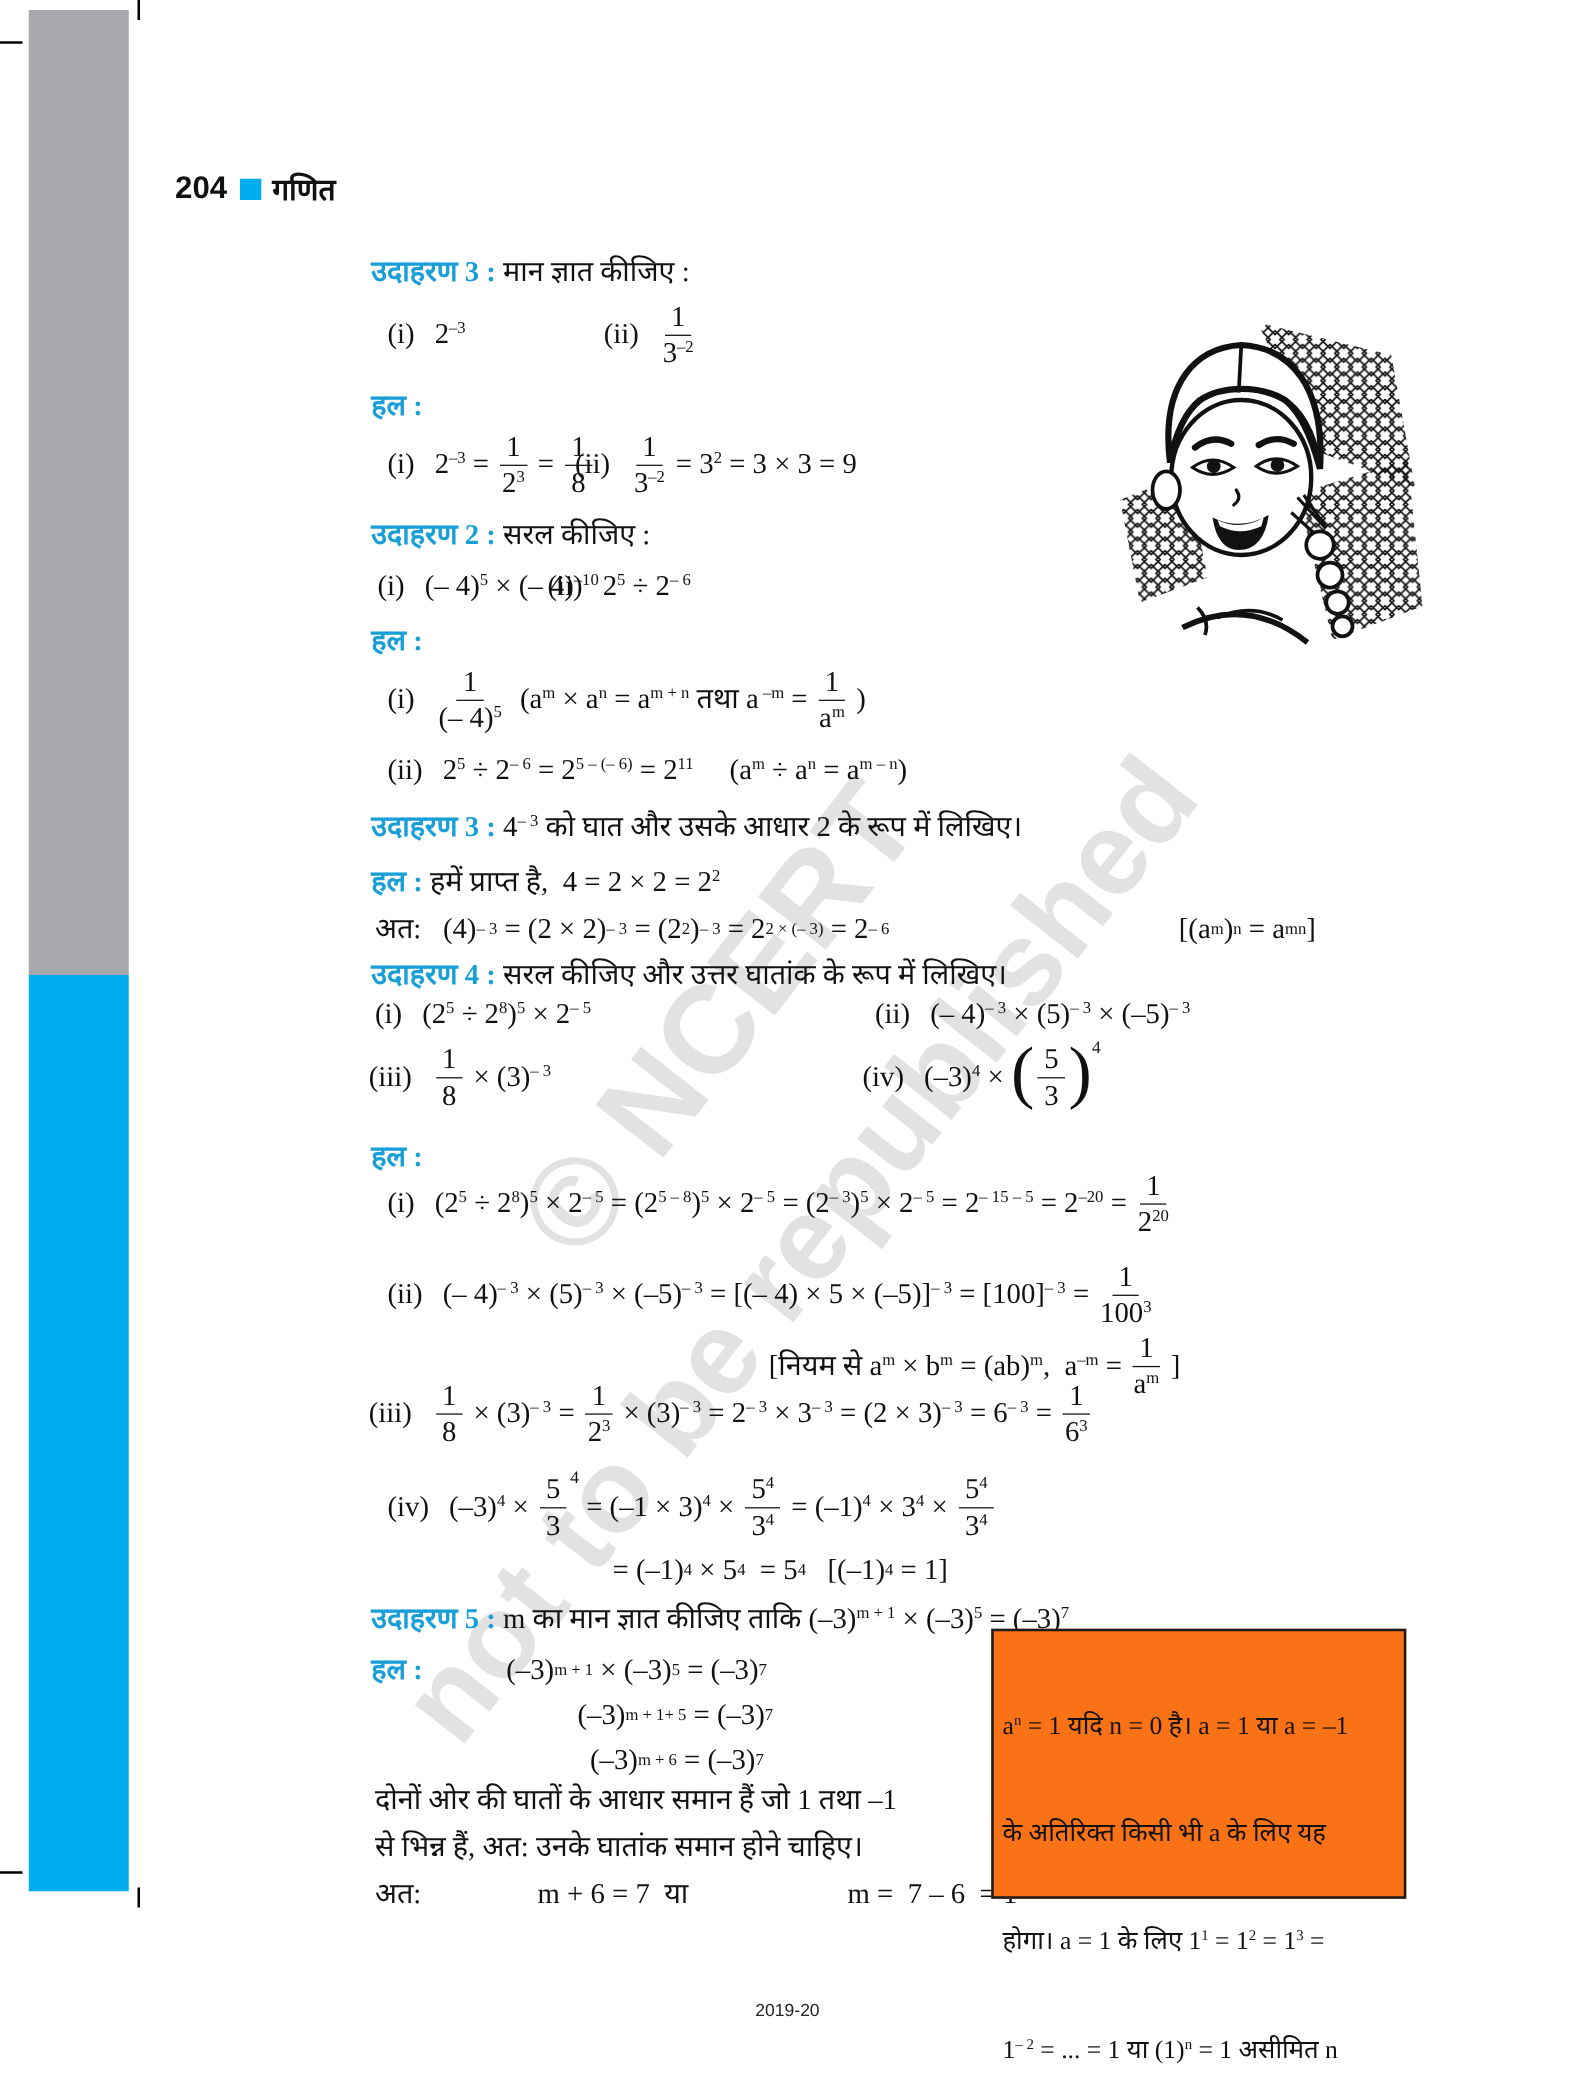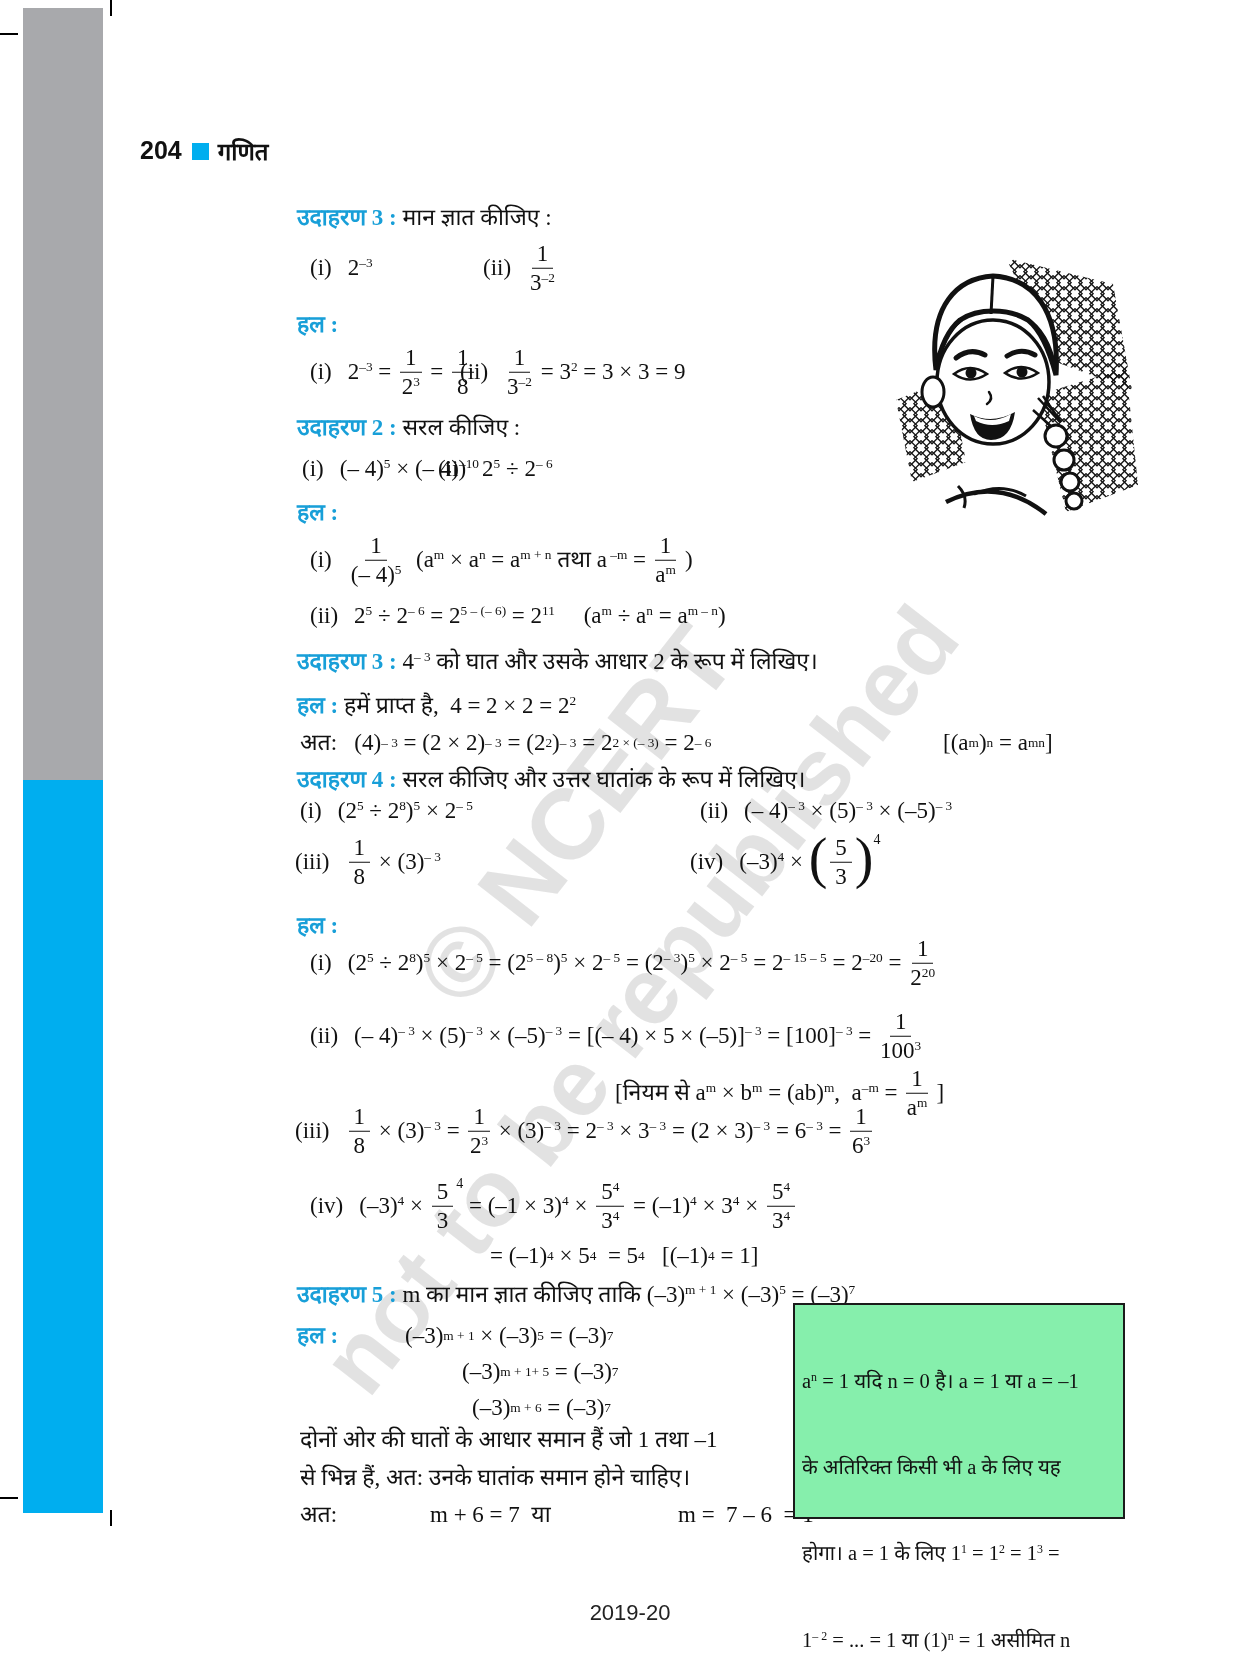--- a/index.html
+++ b/index.html
@@ -29,25 +29,25 @@
   .lb{margin-right:16px;}
   sup{font-size:0.58em;line-height:0;vertical-align:0.6em;}
   .frac{display:inline-flex;flex-direction:column;align-items:center;text-align:center;
         line-height:1.12;margin:0 3px;vertical-align:middle;}
   .frac .fn{padding:0 5px 1px;border-bottom:1.7px solid #111;}
   .frac .fd{padding-top:1px;}
   .bigp{font-size:56px;font-weight:400;line-height:0.85;transform:translateY(-3px);}
   .bexp{align-self:flex-start;font-size:14px;margin-top:-4px;}
   
   .note-box{position:absolute;left:793px;top:1303px;width:332px;height:216px;z-index:2;
-            background:#86efac;border:2.5px solid #1b1b1b;box-sizing:border-box;
+            background:#f97316;border:2.5px solid #1b1b1b;box-sizing:border-box;
             padding:4px 7px;font-size:20.5px;line-height:28.8px;white-space:pre;}
   
   .footer{position:absolute;left:0;top:1600px;width:100%;text-align:center;
-          font-family:"Liberation Sans", sans-serif;font-size:22px;color:#222;z-index:2;}
+          font-family:"Liberation Sans", sans-serif;font-size:14px;color:#222;z-index:2;}
   .illus{position:absolute;left:888px;top:250px;width:252px;height:302px;z-index:2;}
 </style>
 </head>
 <body>
 
 <div class="page">
 
   <div class="crop" style="left:110px;top:0;width:2px;height:16px;"></div>
   <div class="crop" style="left:0;top:33px;width:18px;height:2px;"></div>
   <div class="crop" style="left:0;top:1497px;width:18px;height:2px;"></div>

